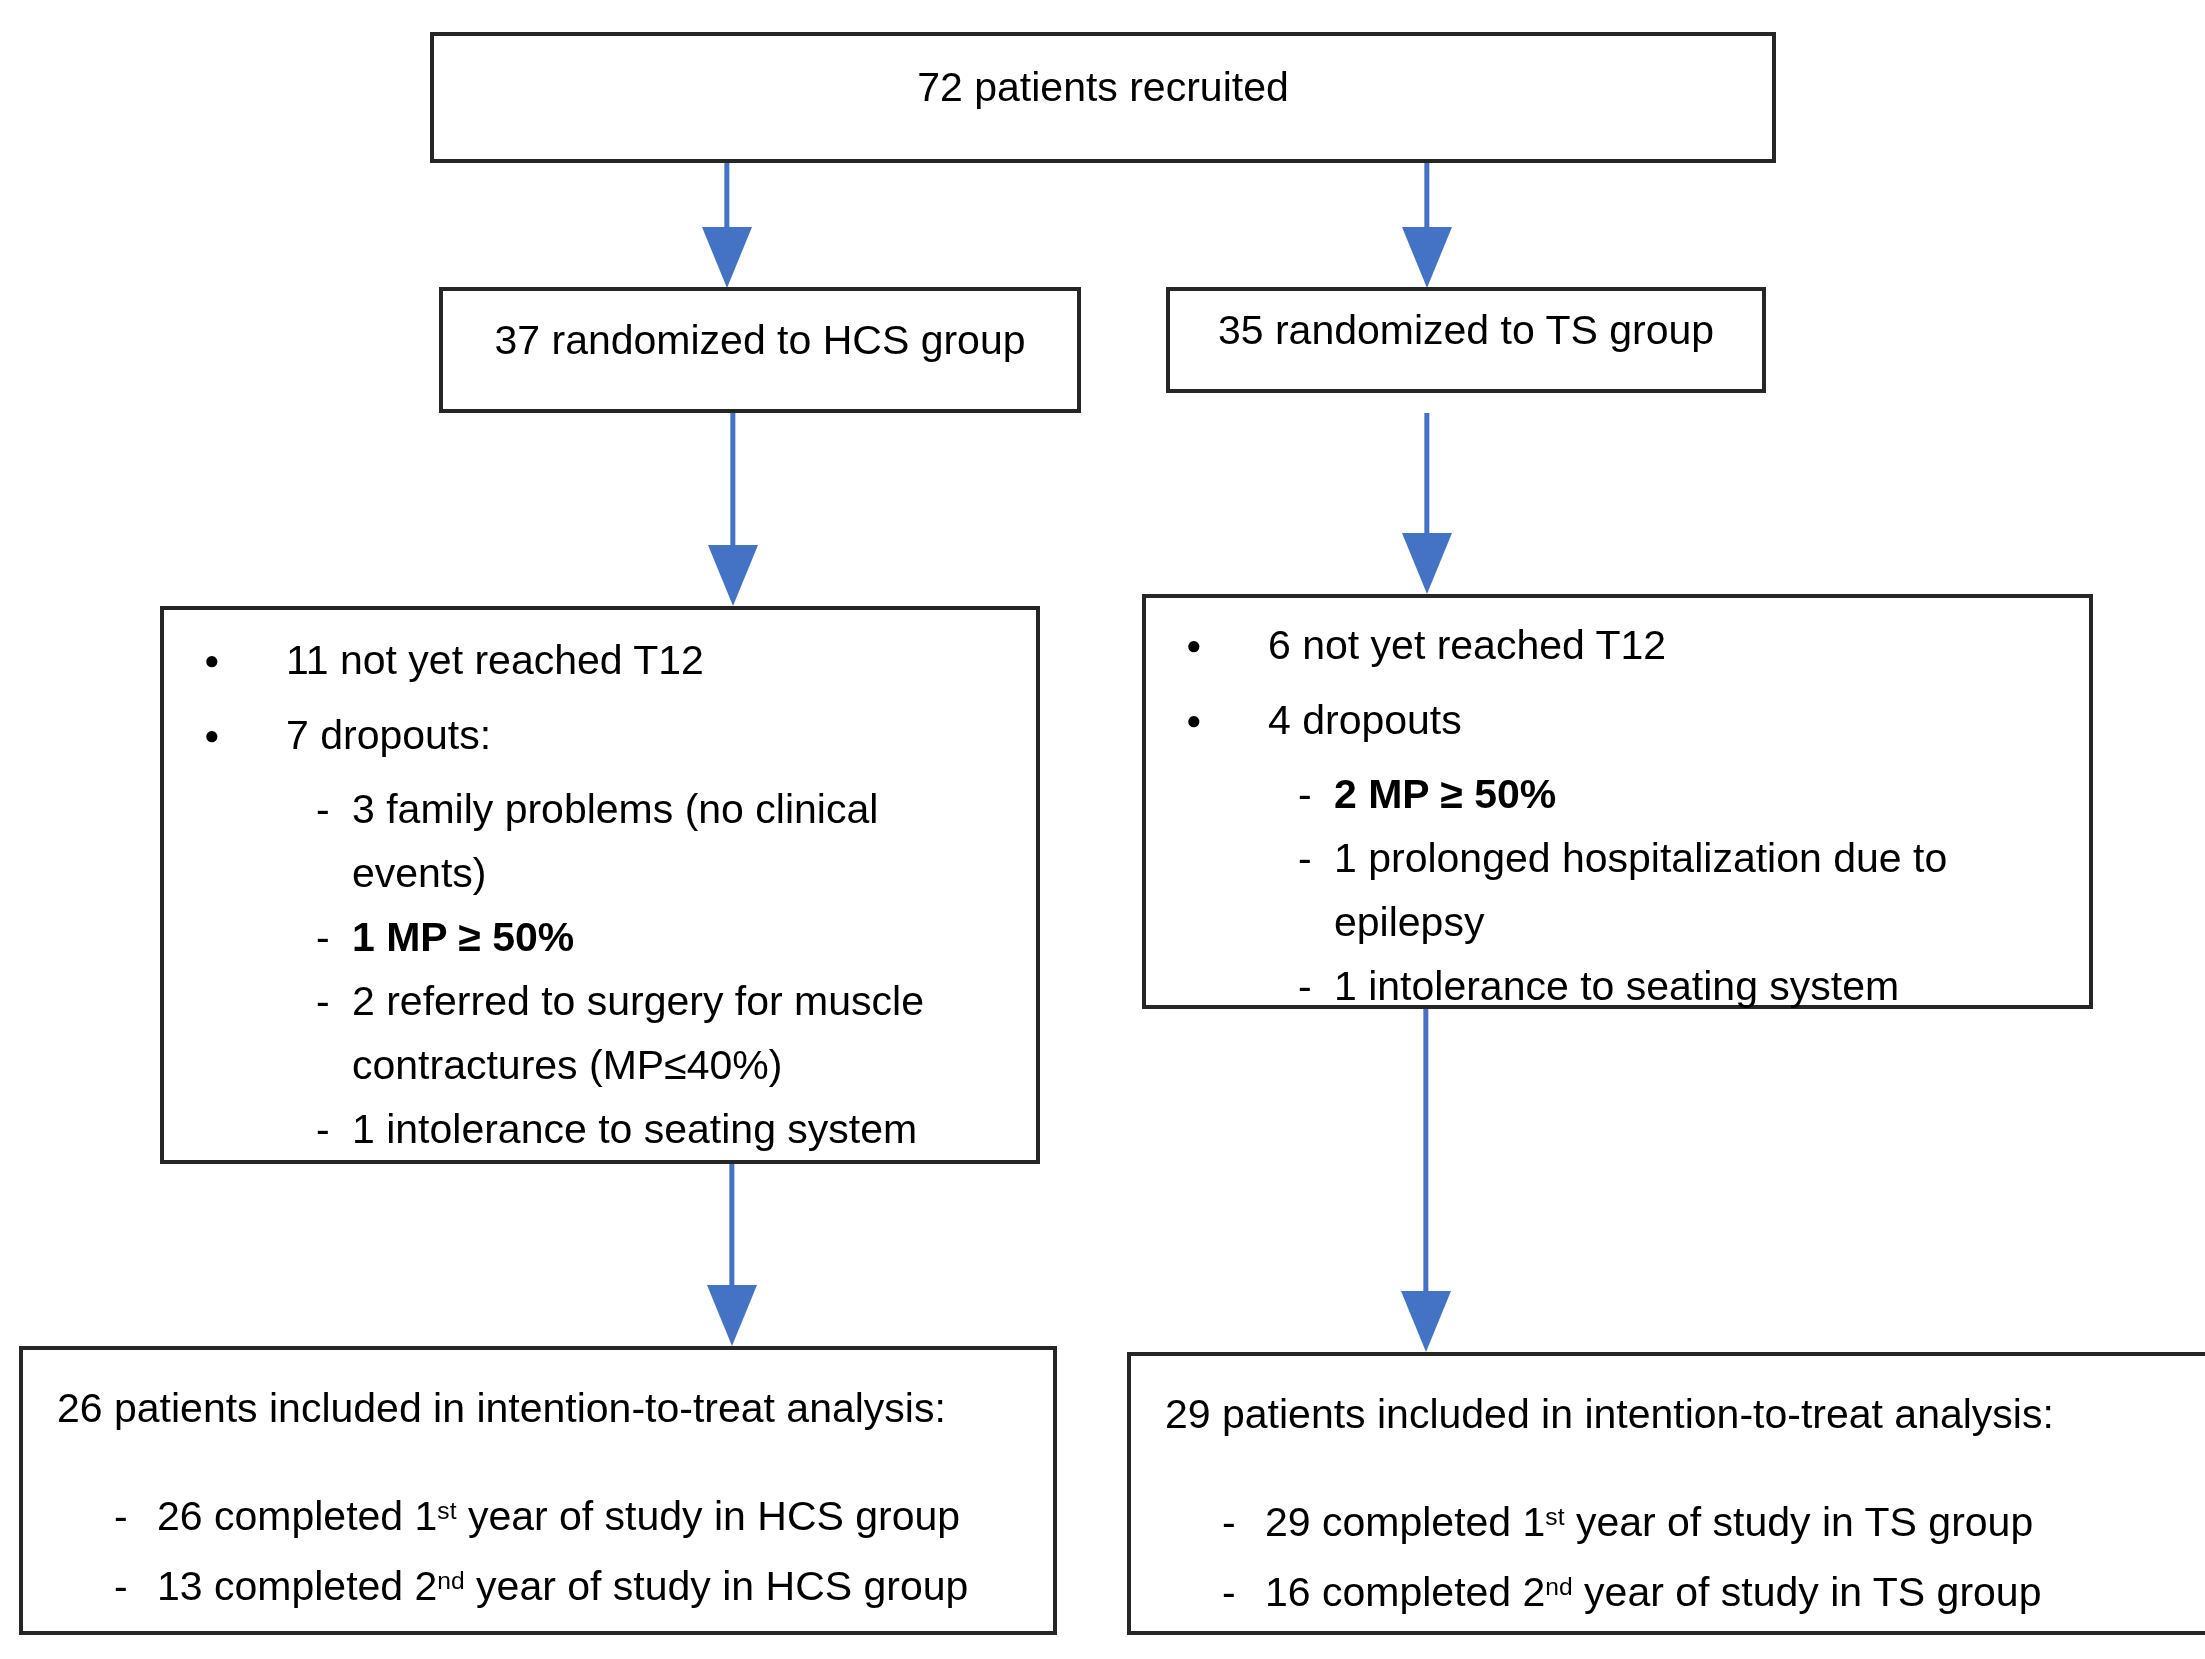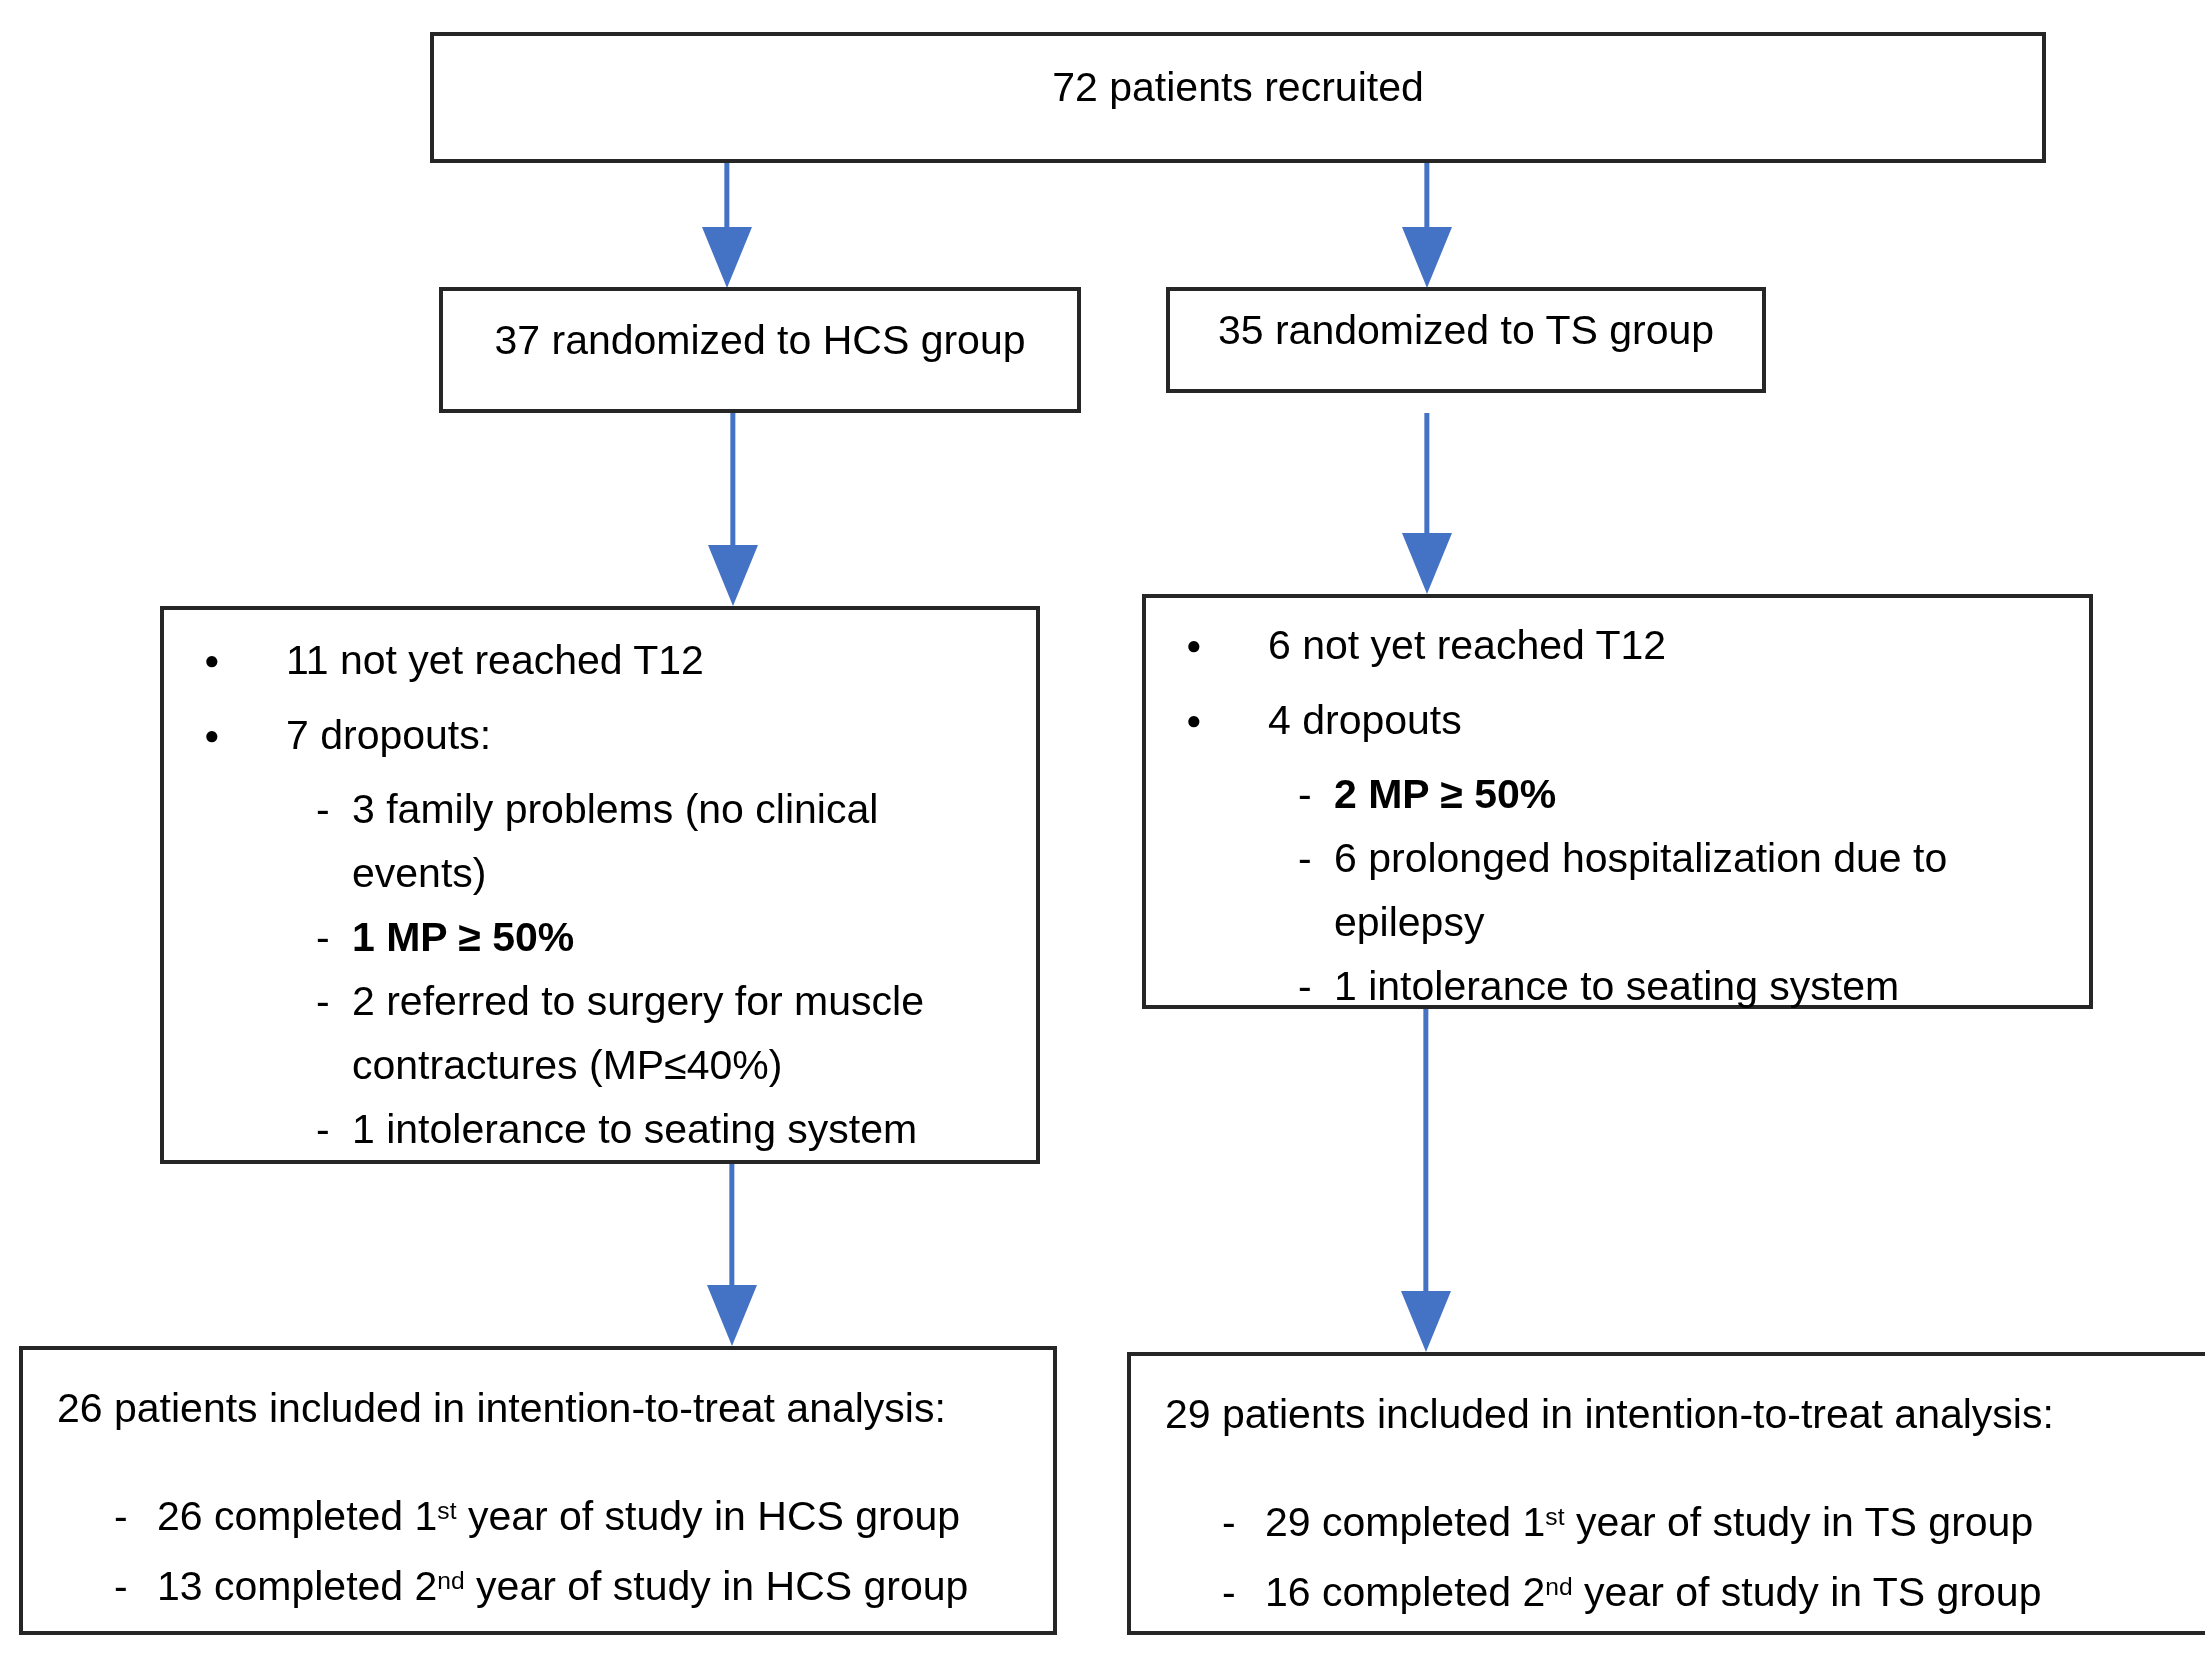--- a/index.html
+++ b/index.html
@@ -46,21 +46,21 @@
     width:0; height:0;
     border-left:25px solid transparent; border-right:25px solid transparent;
     border-top:61px solid var(--arrow-color);
   }
 </style>
 </head>
 <body>
 
 <div class="canvas">
 
-  <div class="box center-box" style="left:430px; top:32px; width:1616px; height:131px;">
+  <div class="box center-box" style="left:430px; top:32px; width:1346px; height:131px;">
     <span>72 patients recruited</span>
   </div>
 
   <div class="arrow" style="left:702px; top:163px; height:125px;">
     <div class="shaft"></div>
     <div class="head"></div>
   </div>
   <div class="arrow" style="left:1402px; top:163px; height:125px;">
     <div class="shaft"></div>
     <div class="head"></div>
@@ -119,21 +119,21 @@
         <div class="li bullet">
           <span class="marker">●</span>
           <span class="txt"><span>4 dropouts</span></span>
         </div>
         <div class="li dash bold">
           <span class="marker">-</span>
           <span class="txt"><span>2 MP ≥ 50%</span></span>
         </div>
         <div class="li dash">
           <span class="marker">-</span>
-          <span class="txt"><span>6 prolonged hospitalization due to</span><br><span>epilepsy</span></span>
+          <span class="txt"><span>1 prolonged hospitalization due to</span><br><span>epilepsy</span></span>
         </div>
         <div class="li dash">
           <span class="marker">-</span>
           <span class="txt"><span>1 intolerance to seating system</span></span>
         </div>
       </div>
   </div>
 
   <div class="arrow" style="left:707px; top:1164px; height:182px;">
     <div class="shaft"></div>

